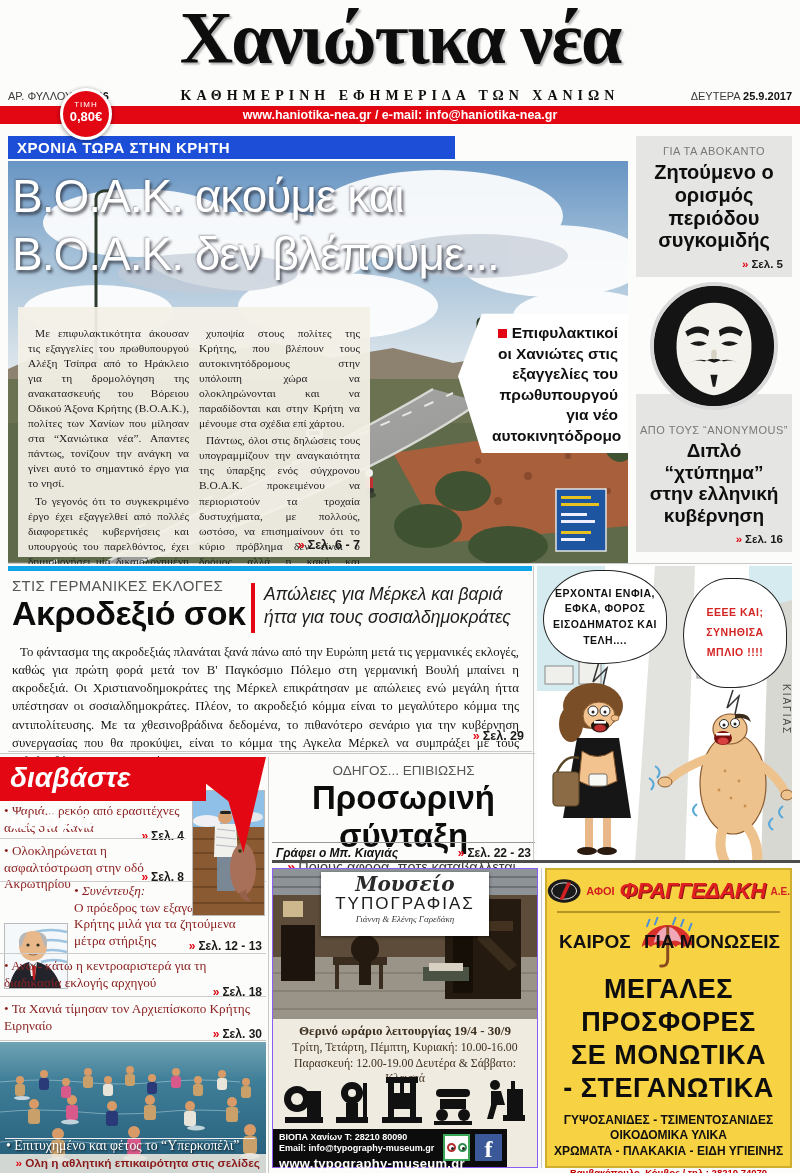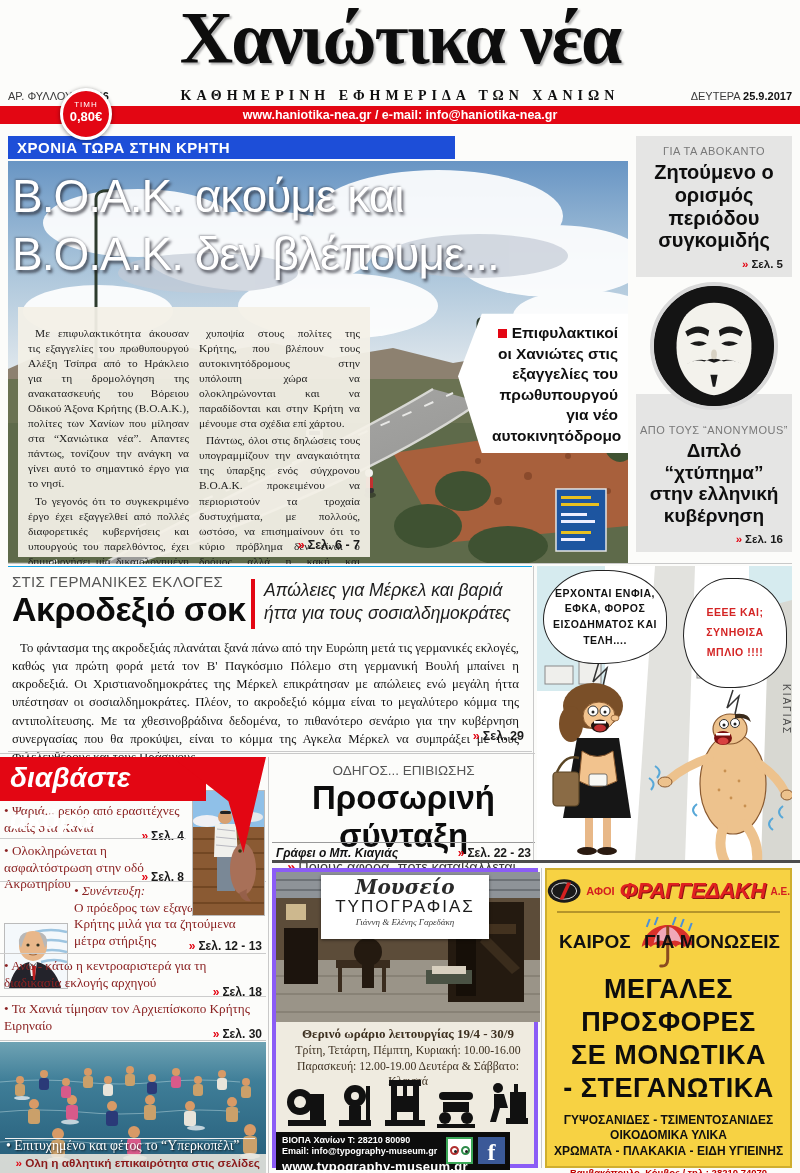--- a/index.html
+++ b/index.html
@@ -50,21 +50,21 @@
   .sb-box1 { top:136px; height:141px; padding-top:9px; }
   .sb-box2 { top:394px; height:158px; padding-top:30px; }
   .sb-kicker { font-size:11px; color:#787878; letter-spacing:.5px; margin-bottom:4px; }
   .sb-head { font-weight:bold; font-size:20px; line-height:1.14; color:#0e0e0e; padding:0 6px; }
   .sb-box2 .sb-head { font-size:19px; }
   .sb-ref { position:absolute; right:9px; bottom:7px; font-size:11.5px; font-weight:bold; color:#1a1a1a; }
   .mask-wrap { position:absolute; left:650px; top:282px; width:128px; height:128px; border-radius:50%;
     background:#141414; border:4px solid #d9d9d9; z-index:5; overflow:hidden; }
 
   
-  .german { position:absolute; left:8px; top:566px; width:524px; height:186px; border-top:1px solid #0ea5e9; border-bottom:1px solid #c9c9c9; padding:6px 13px 0 4px; }
+  .german { position:absolute; left:8px; top:566px; width:524px; height:186px; border-top:5px solid #0ea5e9; border-bottom:1px solid #c9c9c9; padding:6px 13px 0 4px; }
   .g-kicker { font-size:15px; color:#565656; letter-spacing:.3px; }
   .g-head { font-weight:bold; font-size:34px; color:#0c0c0c; letter-spacing:-.5px; margin-top:0px; }
   .g-deckwrap { position:absolute; left:243px; top:12px; display:flex; gap:9px; }
   .g-bar { width:4px; height:50px; background:#e30613; }
   .g-deck { font-style:italic; font-size:17.5px; line-height:1.3; color:#1c1c1c; width:265px; }
   .g-body { margin-top:10px; font-family:"Liberation Serif", serif; font-size:12.8px; line-height:1.42;
     color:#161616; text-align:justify; }
   .g-body p { text-indent:8px; }
   .g-ref { position:absolute; right:8px; bottom:8px; font-size:12.5px; font-weight:bold; color:#1a1a1a; }
 
@@ -99,21 +99,21 @@
   .sv-byrow { position:absolute; left:0; right:0; bottom:0; border-top:1px solid #9a9a9a; padding:3px 4px 0 4px;
     display:flex; justify-content:space-between; font-size:12px; }
   .sv-by { font-weight:bold; font-style:italic; color:#111; }
   .sv-ref { font-weight:bold; color:#1a1a1a; }
 
   .dark-rule { position:absolute; left:272px; top:860px; width:528px; height:3px; background:#4c4c4c; }
   .vrule { position:absolute; width:1px; background:#c9c9c9; }
   .hrule { position:absolute; height:1px; background:#c9c9c9; }
 
   
-  .museum { position:absolute; left:272px; top:868px; width:266px; height:300px; border:4px solid #8b5cf6; background:#efebe0; }
+  .museum { position:absolute; left:272px; top:868px; width:266px; height:300px; border:1px solid #8b5cf6; background:#efebe0; }
   .mu-photo { position:absolute; top:0; left:0; width:264px; height:150px; overflow:hidden; }
   .mu-logo { position:absolute; top:3px; left:50%; transform:translateX(-50%); width:168px; height:64px;
     background:#fff; z-index:3; text-align:center; padding-top:2px; box-shadow:0 1px 3px rgba(0,0,0,.5); }
   .mu-script { font-family:"DejaVu Serif", serif; font-style:italic; font-weight:bold; font-size:20px; color:#2a2a2a; line-height:1; }
   .mu-main { font-size:17px; letter-spacing:2px; color:#1c1c1c; line-height:1.15; }
   .mu-sub { font-family:"Liberation Serif", serif; font-style:italic; font-size:9px; color:#3a3a3a; }
   .mu-hours { position:absolute; top:150px; left:0; width:264px; height:52px; text-align:center;
     font-family:"Liberation Serif", serif; color:#3d3020; padding-top:4px; }
   .mu-hours .h1 { font-weight:bold; font-size:13px; }
   .mu-hours .h2 { font-size:11.8px; margin-top:1px; }

